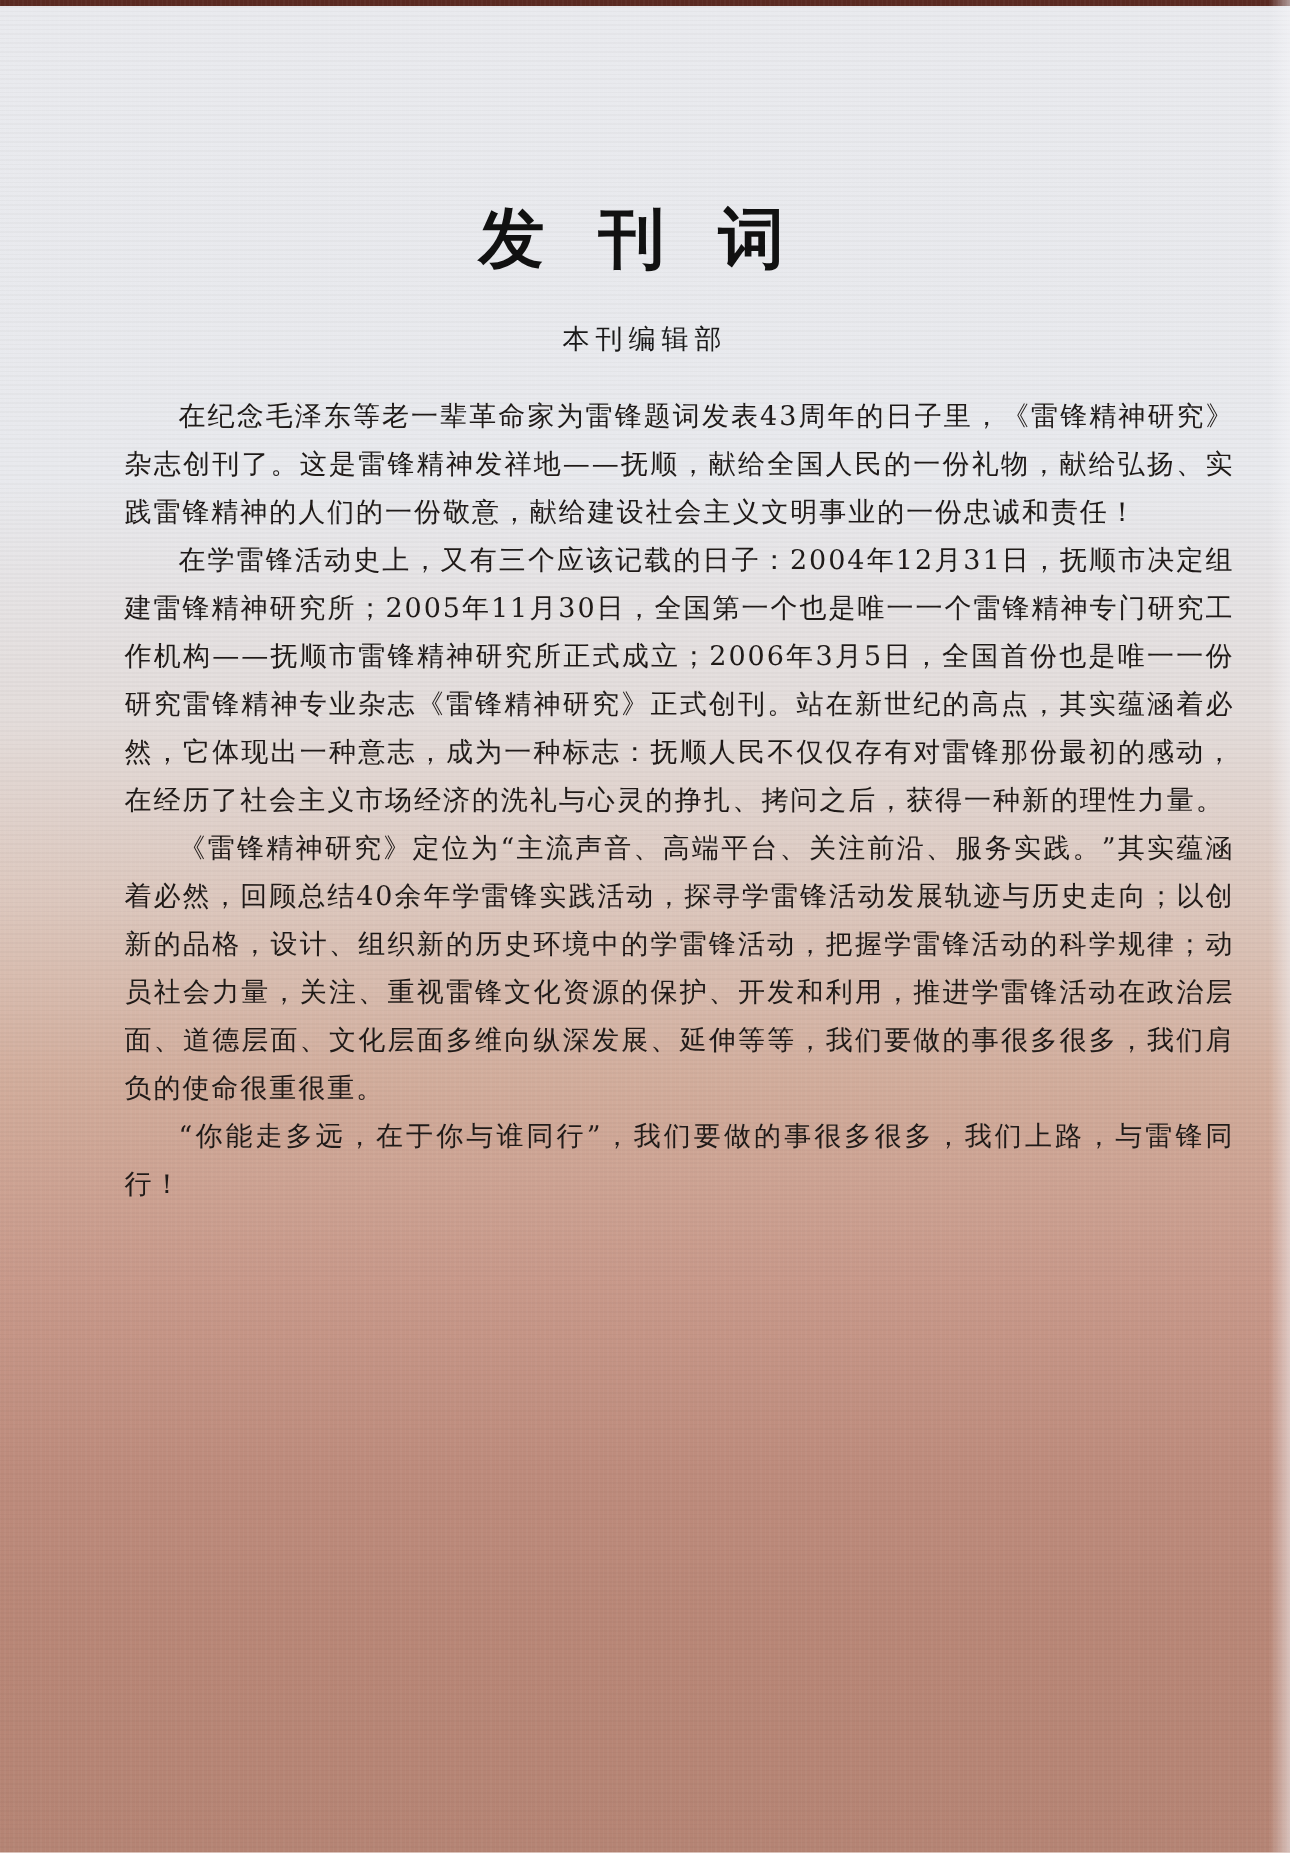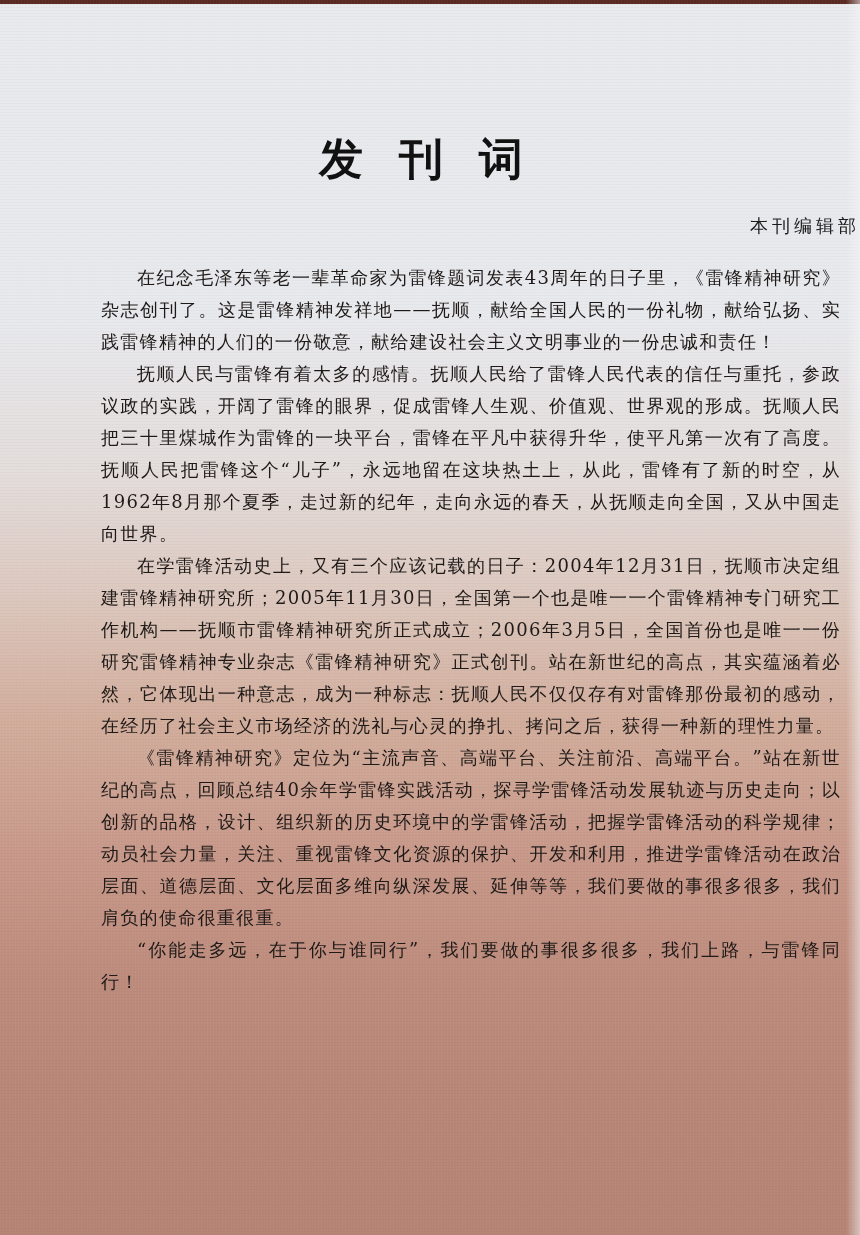--- a/index.html
+++ b/index.html
@@ -59,28 +59,28 @@
       letter-spacing: 36px;
       color: #111;
       padding-left: 18px;
       box-sizing: border-box;
     }
     .byline {
       position: absolute;
       left: 0;
       top: 214px;
       width: 860px;
-      text-align: right;
+      text-align: center;
       font-size: 18px;
       letter-spacing: 4px;
       color: #1a1a1a;
     }
     .body {
       position: absolute;
-      left: 101px;
+      left: 83px;
       top: 262px;
       width: 740px;
       font-size: 18px;
       line-height: 32px;
       color: #1f1a18;
       text-align: justify;
       letter-spacing: 1.3px;
     }
     .body p {
       margin: 0;
@@ -93,18 +93,17 @@
 <div class="top-edge"></div>
 <div class="texture"></div>
 <div class="right-edge"></div>
 
 <div class="page">
   <div class="title">发刊词</div>
   <div class="byline">本刊编辑部</div>
 
   <div class="body">
     <p>在纪念毛泽东等老一辈革命家为雷锋题词发表43周年的日子里，《雷锋精神研究》杂志创刊了。这是雷锋精神发祥地——抚顺，献给全国人民的一份礼物，献给弘扬、实践雷锋精神的人们的一份敬意，献给建设社会主义文明事业的一份忠诚和责任！</p>
-    <p>抚顺人民与雷锋有着太多的感情。抚顺人民给了雷锋人民代表的信任与重托，参政议政的实践，开阔了雷锋的眼界，促成雷锋人生观、价值观、世界观的形成。抚顺人民把三十里煤城作为雷锋的一块平台，雷锋在平凡中获得升华，使平凡第一次有了高度。抚顺人民把雷锋这个“儿子”，永远地留在这块热土上，从此，雷锋有了新的时空，从1962年8月那个夏季，走过新的纪年，走向永远的春天，从抚顺走向全国，又从中国走向世界。</p>
     <p>在学雷锋活动史上，又有三个应该记载的日子：2004年12月31日，抚顺市决定组建雷锋精神研究所；2005年11月30日，全国第一个也是唯一一个雷锋精神专门研究工作机构——抚顺市雷锋精神研究所正式成立；2006年3月5日，全国首份也是唯一一份研究雷锋精神专业杂志《雷锋精神研究》正式创刊。站在新世纪的高点，其实蕴涵着必然，它体现出一种意志，成为一种标志：抚顺人民不仅仅存有对雷锋那份最初的感动，在经历了社会主义市场经济的洗礼与心灵的挣扎、拷问之后，获得一种新的理性力量。</p>
-    <p>《雷锋精神研究》定位为“主流声音、高端平台、关注前沿、高端平台。”站在新世纪的高点，回顾总结40余年学雷锋实践活动，探寻学雷锋活动发展轨迹与历史走向；以创新的品格，设计、组织新的历史环境中的学雷锋活动，把握学雷锋活动的科学规律；动员社会力量，关注、重视雷锋文化资源的保护、开发和利用，推进学雷锋活动在政治层面、道德层面、文化层面多维向纵深发展、延伸等等，我们要做的事很多很多，我们肩负的使命很重很重。</p>
+    <p>《雷锋精神研究》定位为“主流声音、高端平台、关注前沿、服务实践。”其实蕴涵着必然，回顾总结40余年学雷锋实践活动，探寻学雷锋活动发展轨迹与历史走向；以创新的品格，设计、组织新的历史环境中的学雷锋活动，把握学雷锋活动的科学规律；动员社会力量，关注、重视雷锋文化资源的保护、开发和利用，推进学雷锋活动在政治层面、道德层面、文化层面多维向纵深发展、延伸等等，我们要做的事很多很多，我们肩负的使命很重很重。</p>
     <p>“你能走多远，在于你与谁同行”，我们要做的事很多很多，我们上路，与雷锋同行！</p>
   </div>
 </div>
 
 </body></html>

